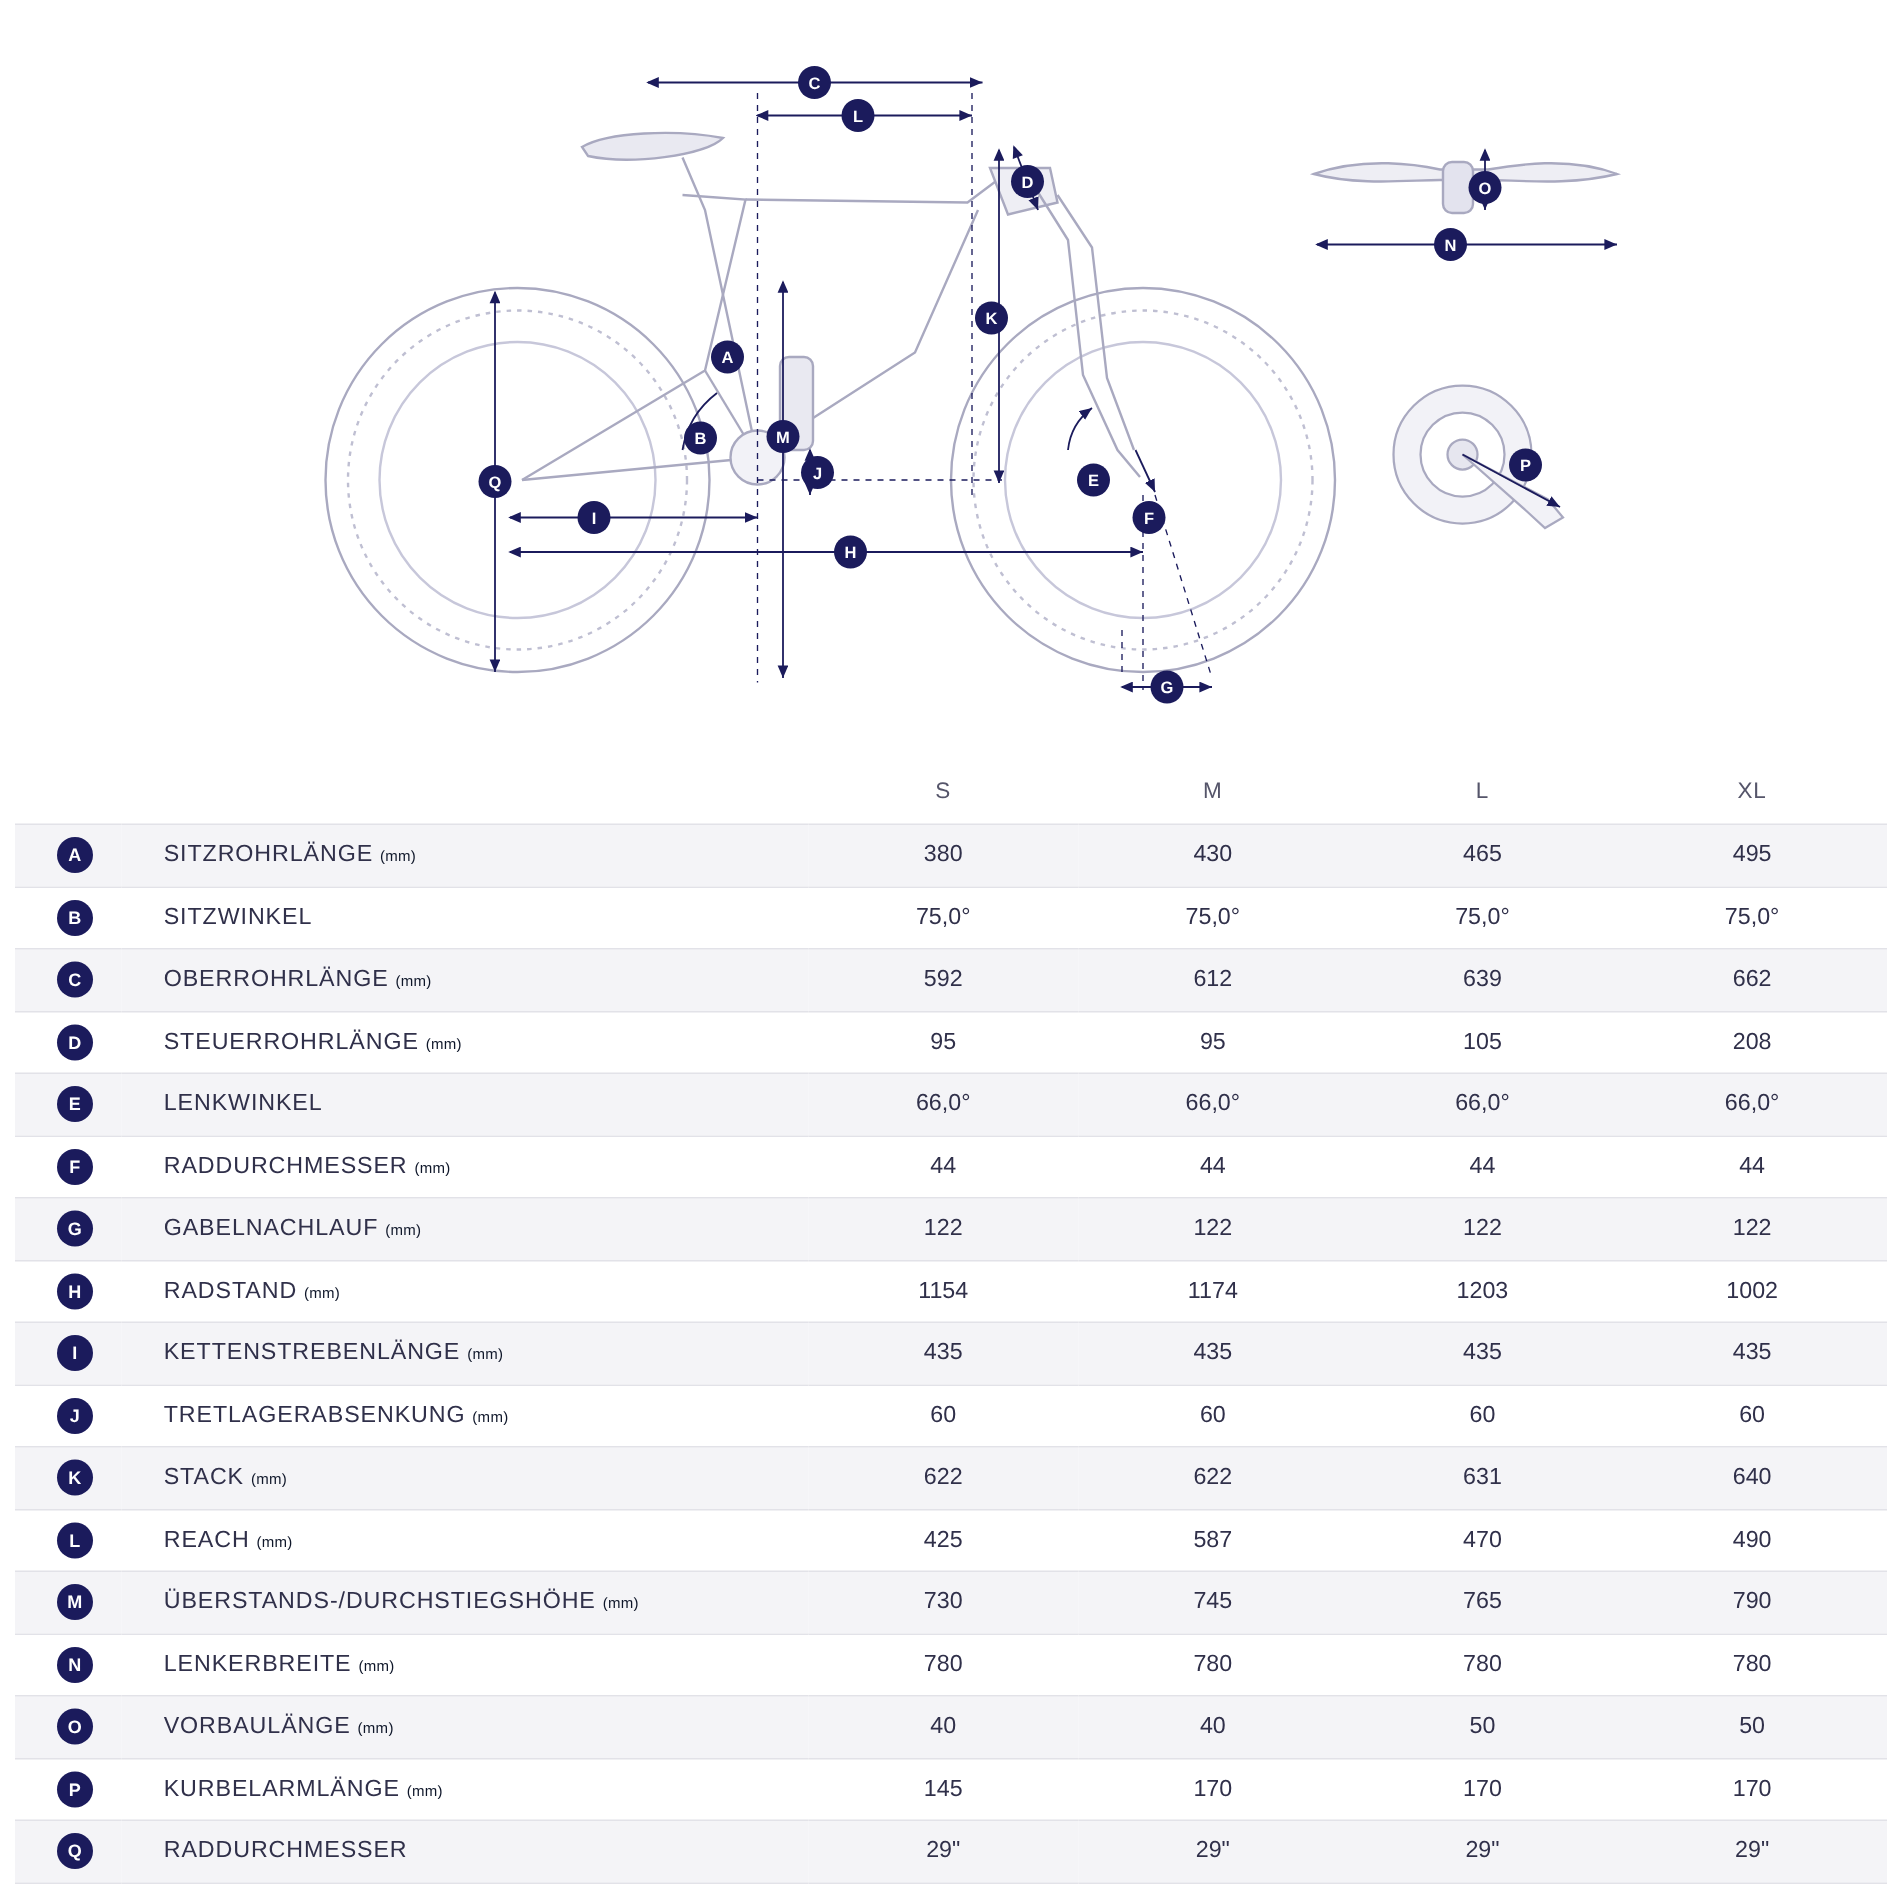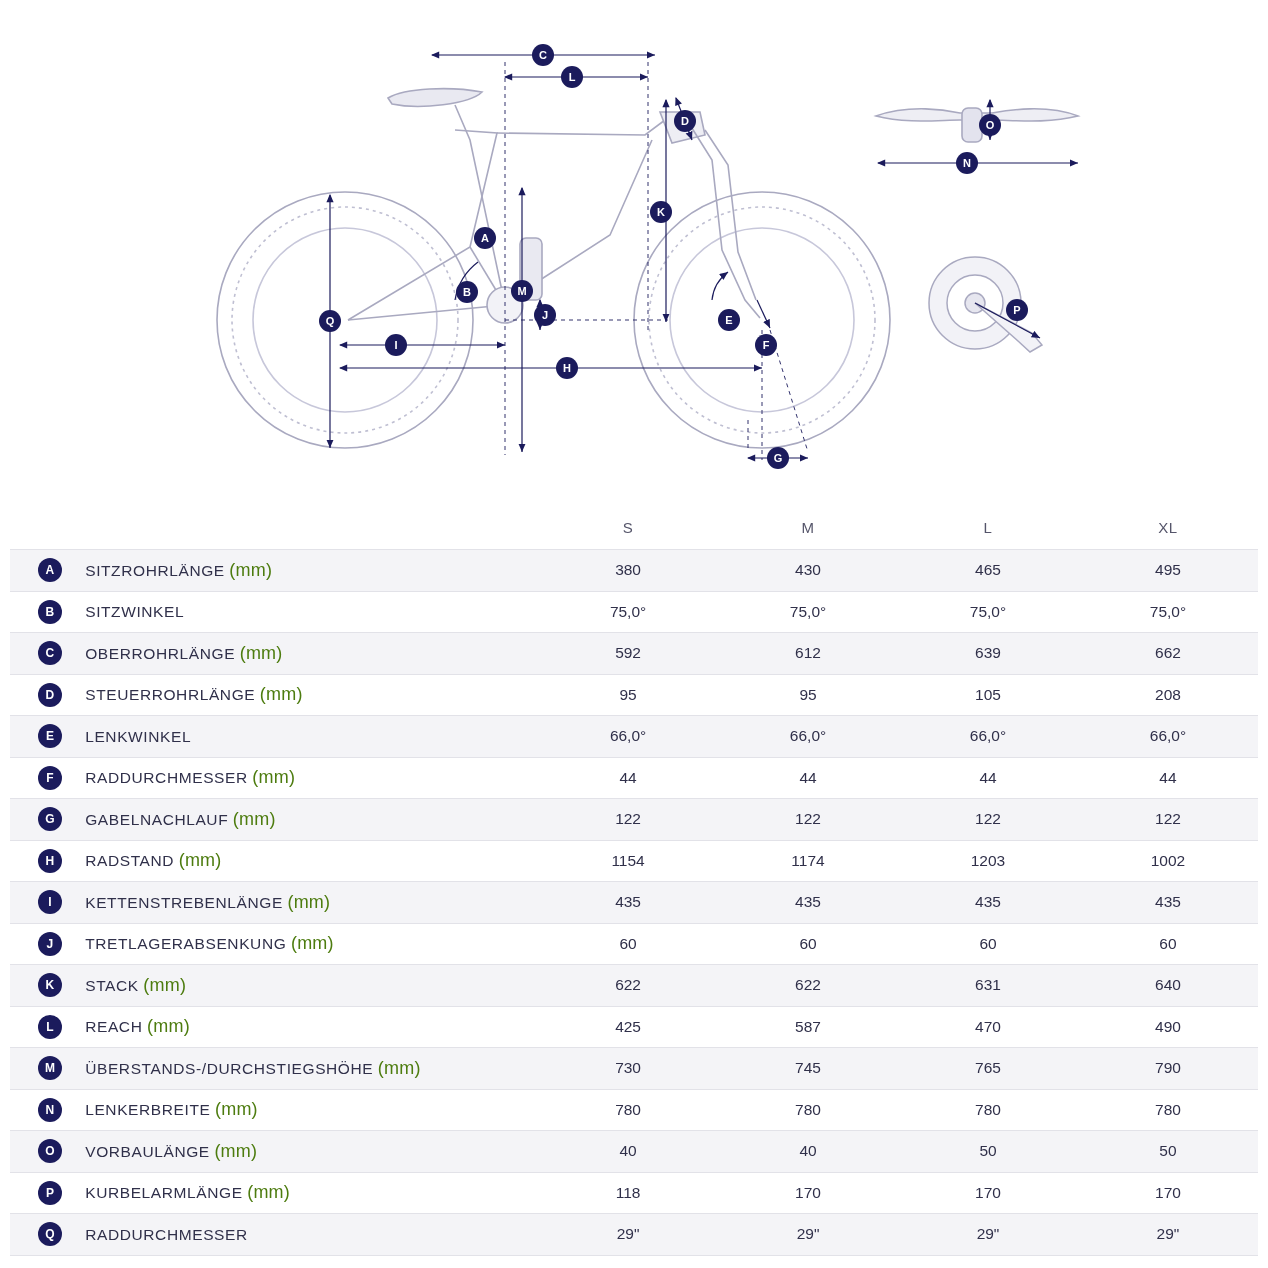--- a/index.html
+++ b/index.html
@@ -38,22 +38,22 @@
   .geo-table tr.odd td{background:#f4f4f7;}
   .geo-table tr.even td{background:#ffffff;}
 
   .c-badge{width:62px;text-align:center;padding-left:10px;}
   .badge{
     display:inline-block;width:24px;height:24px;border-radius:50%;
     background:#1b1b5c;color:#fff;font-size:12px;line-height:24px;
     text-align:center;font-weight:700;letter-spacing:.3px;
   }
   .c-label{width:460px;padding-left:4px;letter-spacing:.4px;}
-  .lbl-name{font-size:15.5px;color:#30304a;letter-spacing:.6px;}
-  .lbl-unit{font-size:18px;color:#4d7c0f;letter-spacing:.2px;}
+  .lbl-name{font-size:15.5px;color:#30304a;letter-spacing:.6px;margin-left:24px;}
+  .lbl-unit{font-size:10px;color:#0f172a;letter-spacing:.2px;}
   .c-val{width:185px;text-align:center;color:#30304a;font-size:15.5px;}
   .c-head{width:185px;text-align:center;}
   .head-size{font-size:15px;color:#55556a;letter-spacing:.5px;}
   .head-blank{}
 </style>
 </head>
 <body>
 
 <div class="page">
 
@@ -366,21 +366,21 @@
         <td class="c-label"><span class="lbl-name">VORBAULÄNGE</span> <span class="lbl-unit">(mm)</span></td>
         <td class="c-val">40</td>
         <td class="c-val">40</td>
         <td class="c-val">50</td>
         <td class="c-val">50</td>
       </tr>
 
       <tr class="even">
         <td class="c-badge"><span class="badge">P</span></td>
         <td class="c-label"><span class="lbl-name">KURBELARMLÄNGE</span> <span class="lbl-unit">(mm)</span></td>
-        <td class="c-val">118</td>
+        <td class="c-val">145</td>
         <td class="c-val">170</td>
         <td class="c-val">170</td>
         <td class="c-val">170</td>
       </tr>
 
       <tr class="odd">
         <td class="c-badge"><span class="badge">Q</span></td>
         <td class="c-label"><span class="lbl-name">RADDURCHMESSER</span> <span class="lbl-unit"></span></td>
         <td class="c-val">29"</td>
         <td class="c-val">29"</td>

